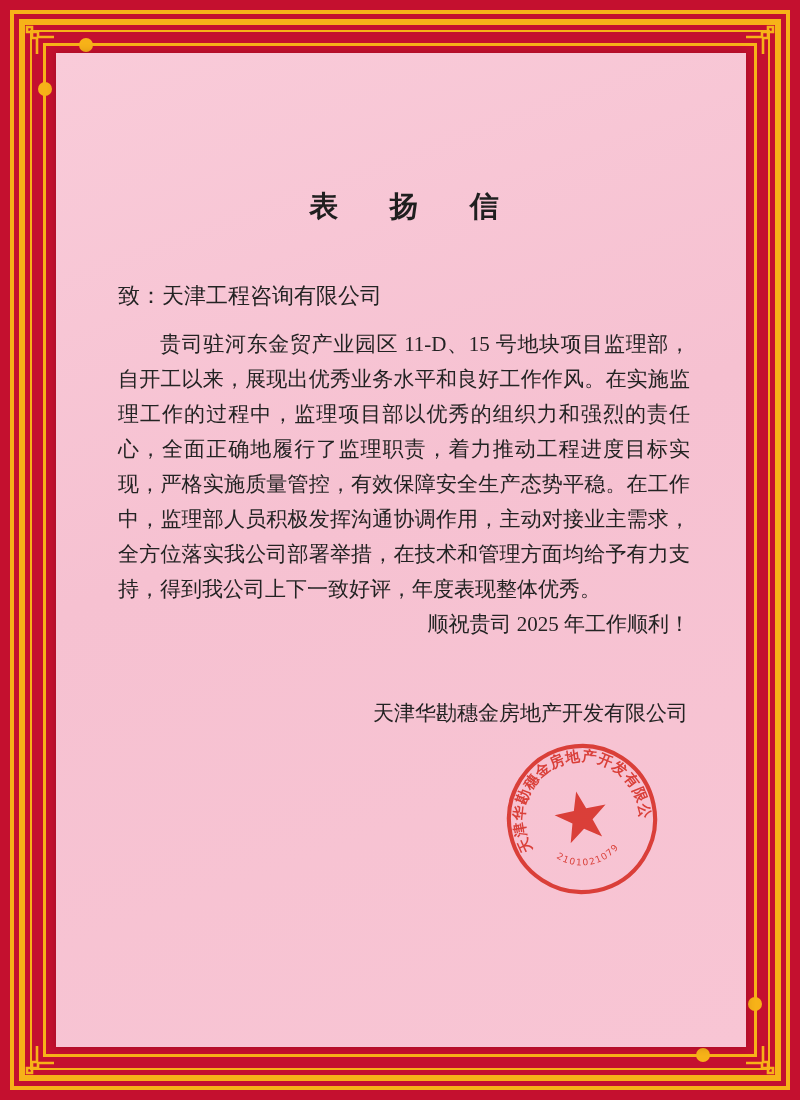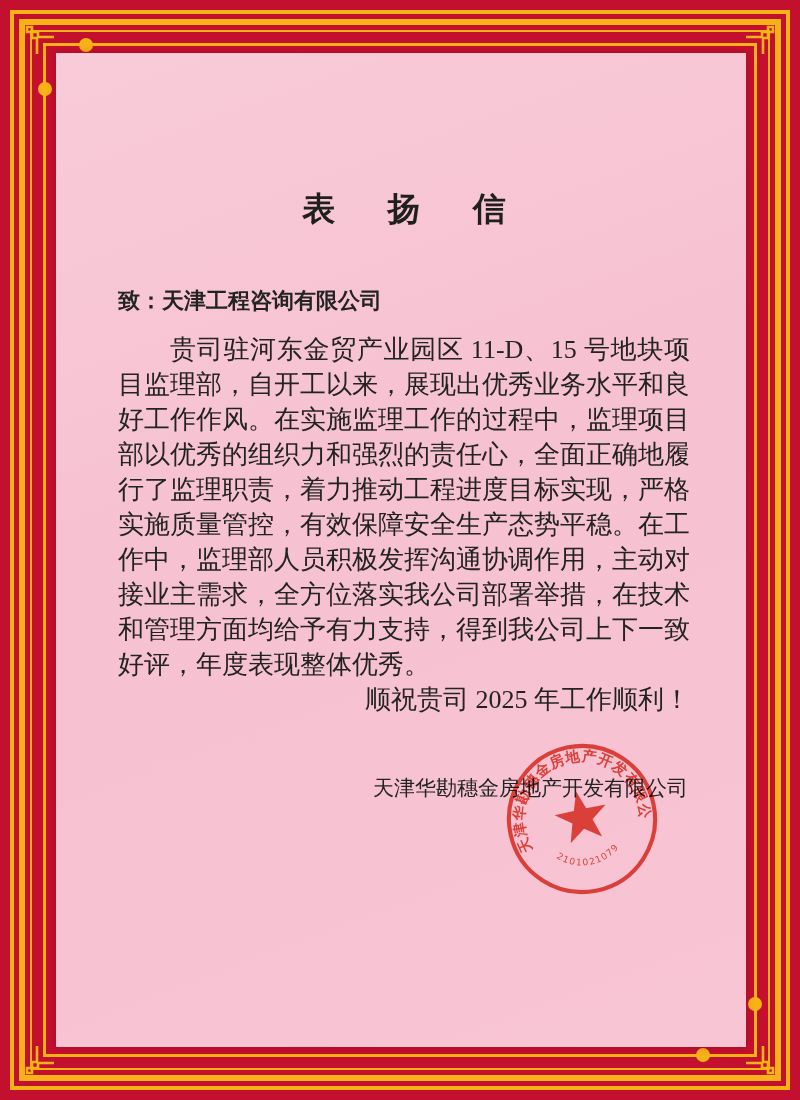--- a/index.html
+++ b/index.html
@@ -39,38 +39,38 @@
     background: linear-gradient(160deg, #f9cbd9 0%, #f6c1d1 45%, #f8c5d4 100%);
     box-shadow: 0 0 8px rgba(60,0,10,0.25);
     box-sizing: border-box;
     padding: 134px 56px 0 62px;
     color: #232323;
   }
 
   .letter-title {
     margin: 0;
     text-align: center;
-    font-size: 33px;
+    font-size: 29px;
     font-weight: 700;
     letter-spacing: 15px;
     word-spacing: 14px;
     padding-left: 15px; 
     color: #1f1f1f;
   }
 
   .salutation {
     margin: 54px 0 16px 0;
     font-size: 22px;
-    font-weight: 700;
+    font-weight: 400;
     line-height: 30px;
   }
 
   .body-para {
     margin: 0;
-    font-size: 26px;
+    font-size: 21px;
     line-height: 35px;
     text-align: justify;
     text-indent: 2em;
   }
   .body-para.first { margin-top: 13px; }
   .wish { text-align: right; }
 
   .signature {
     margin-top: 56px;
     text-align: right;

